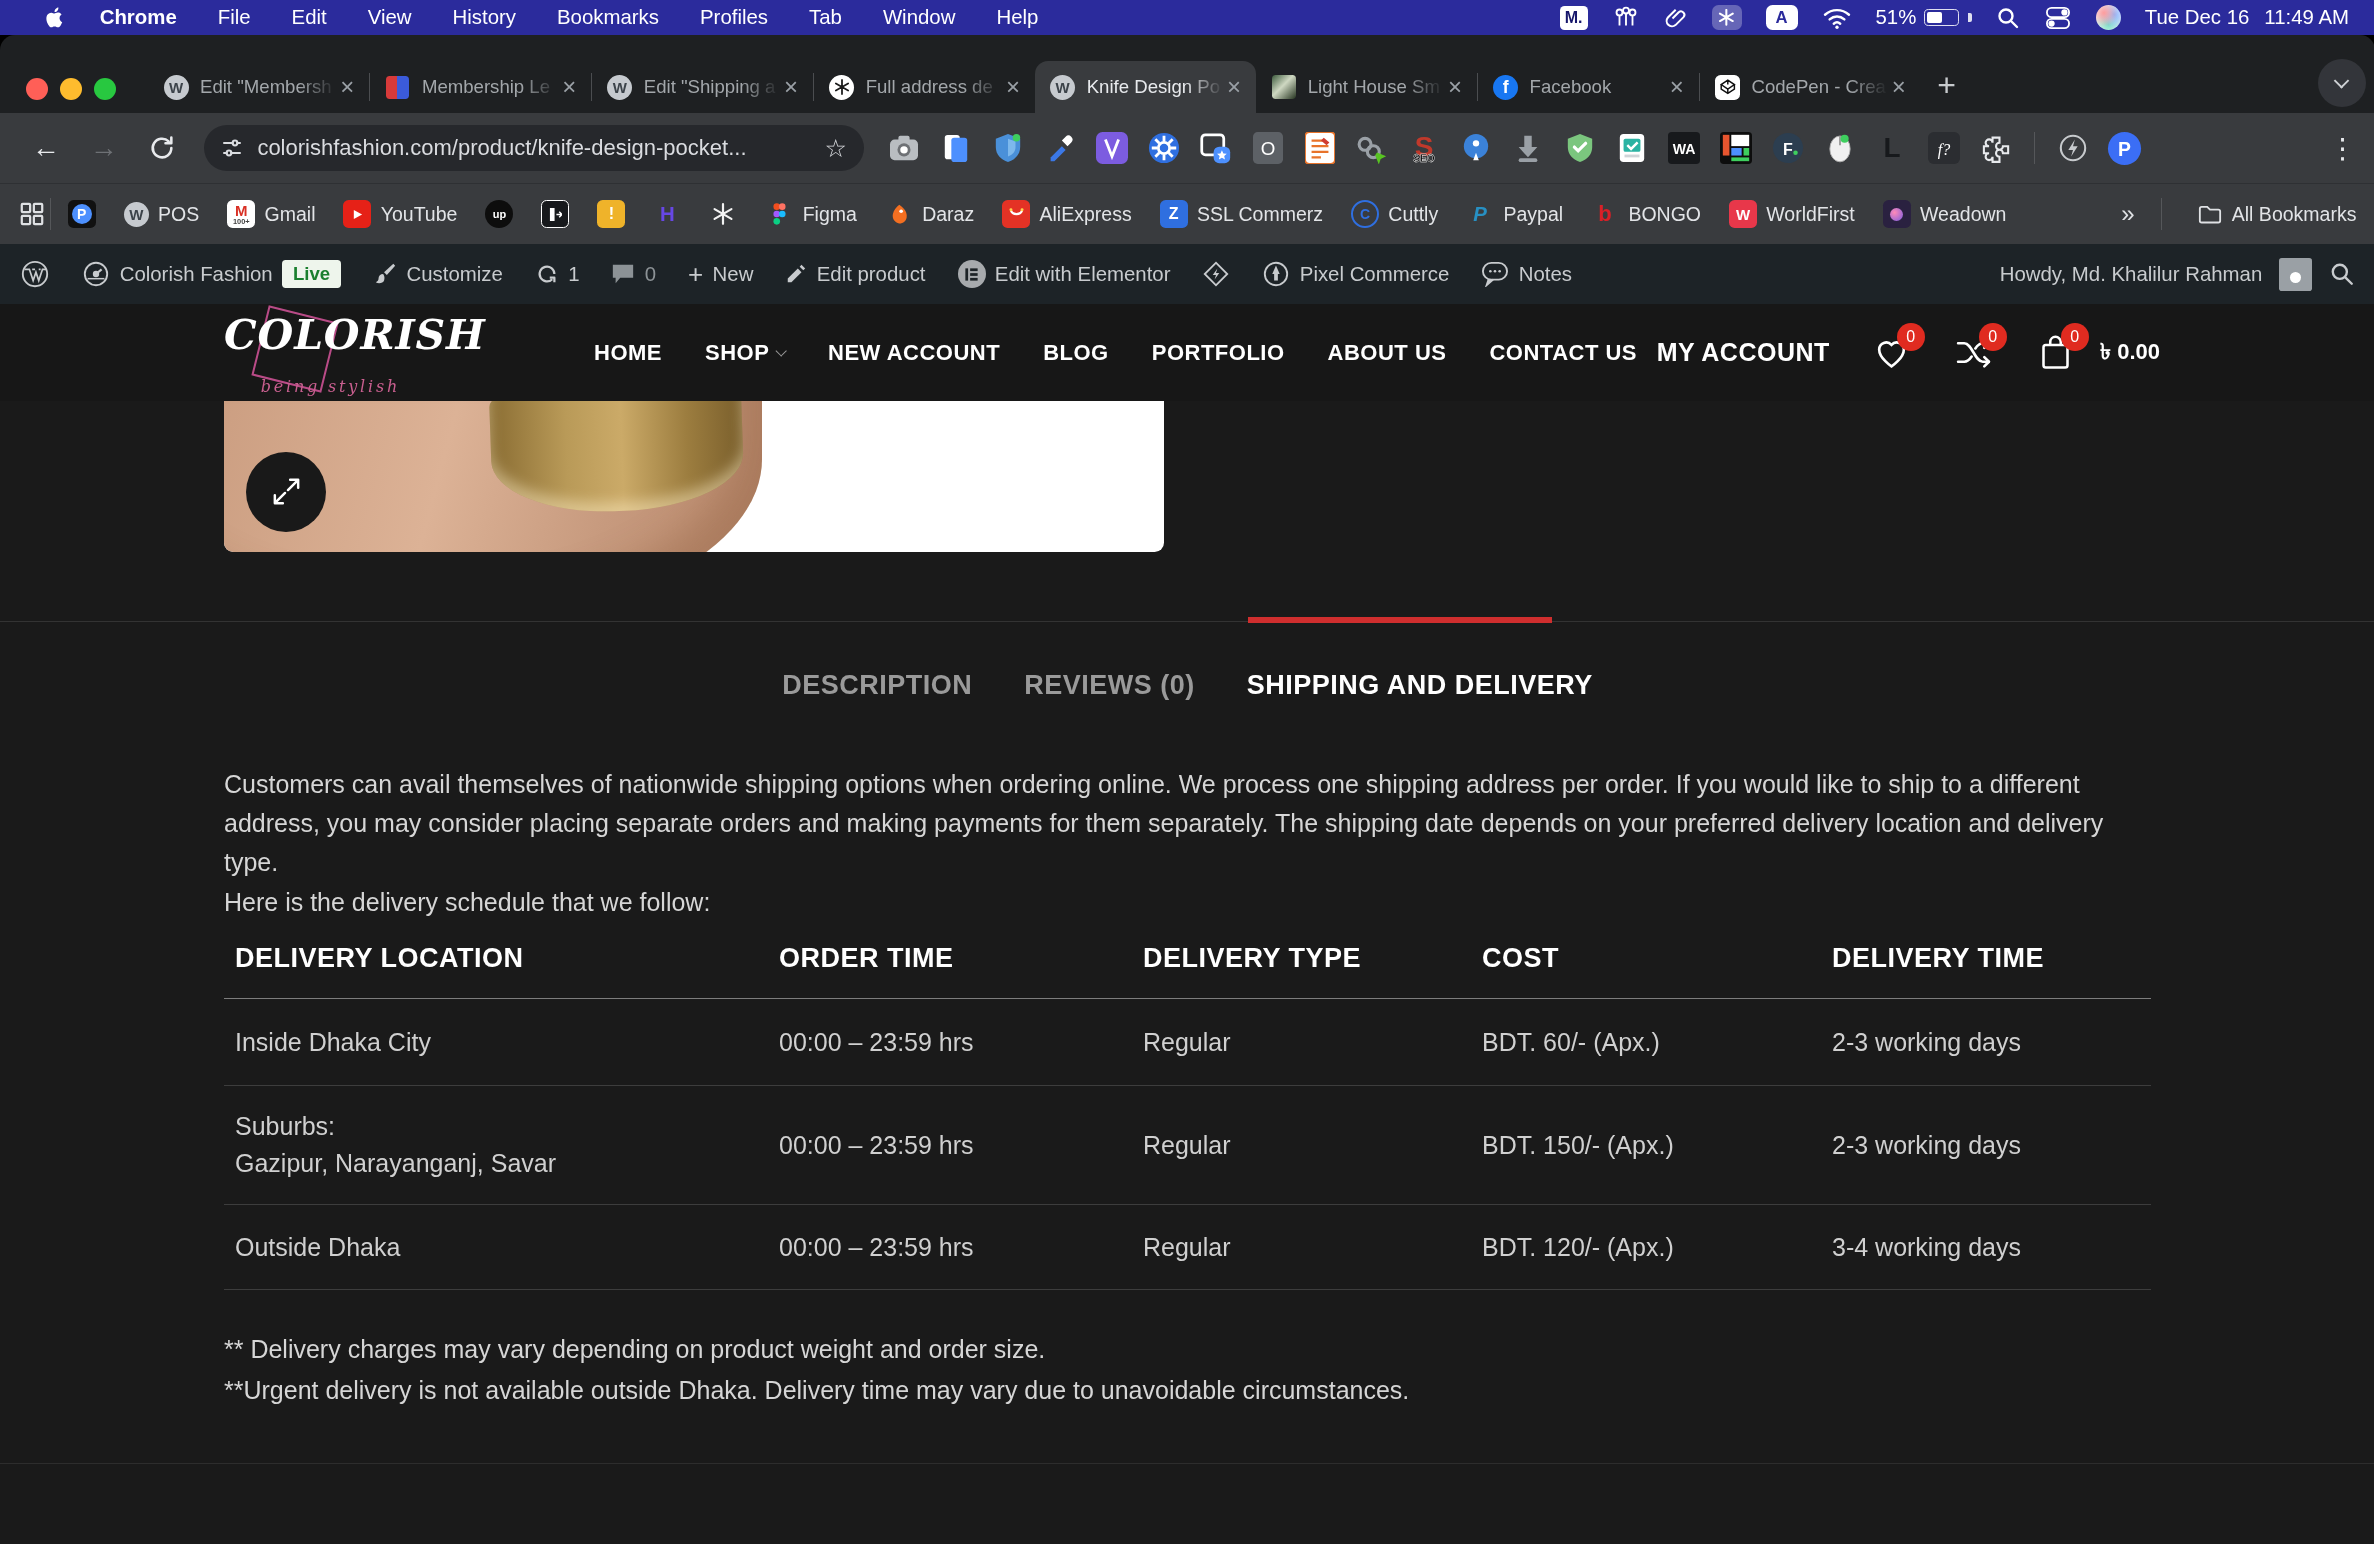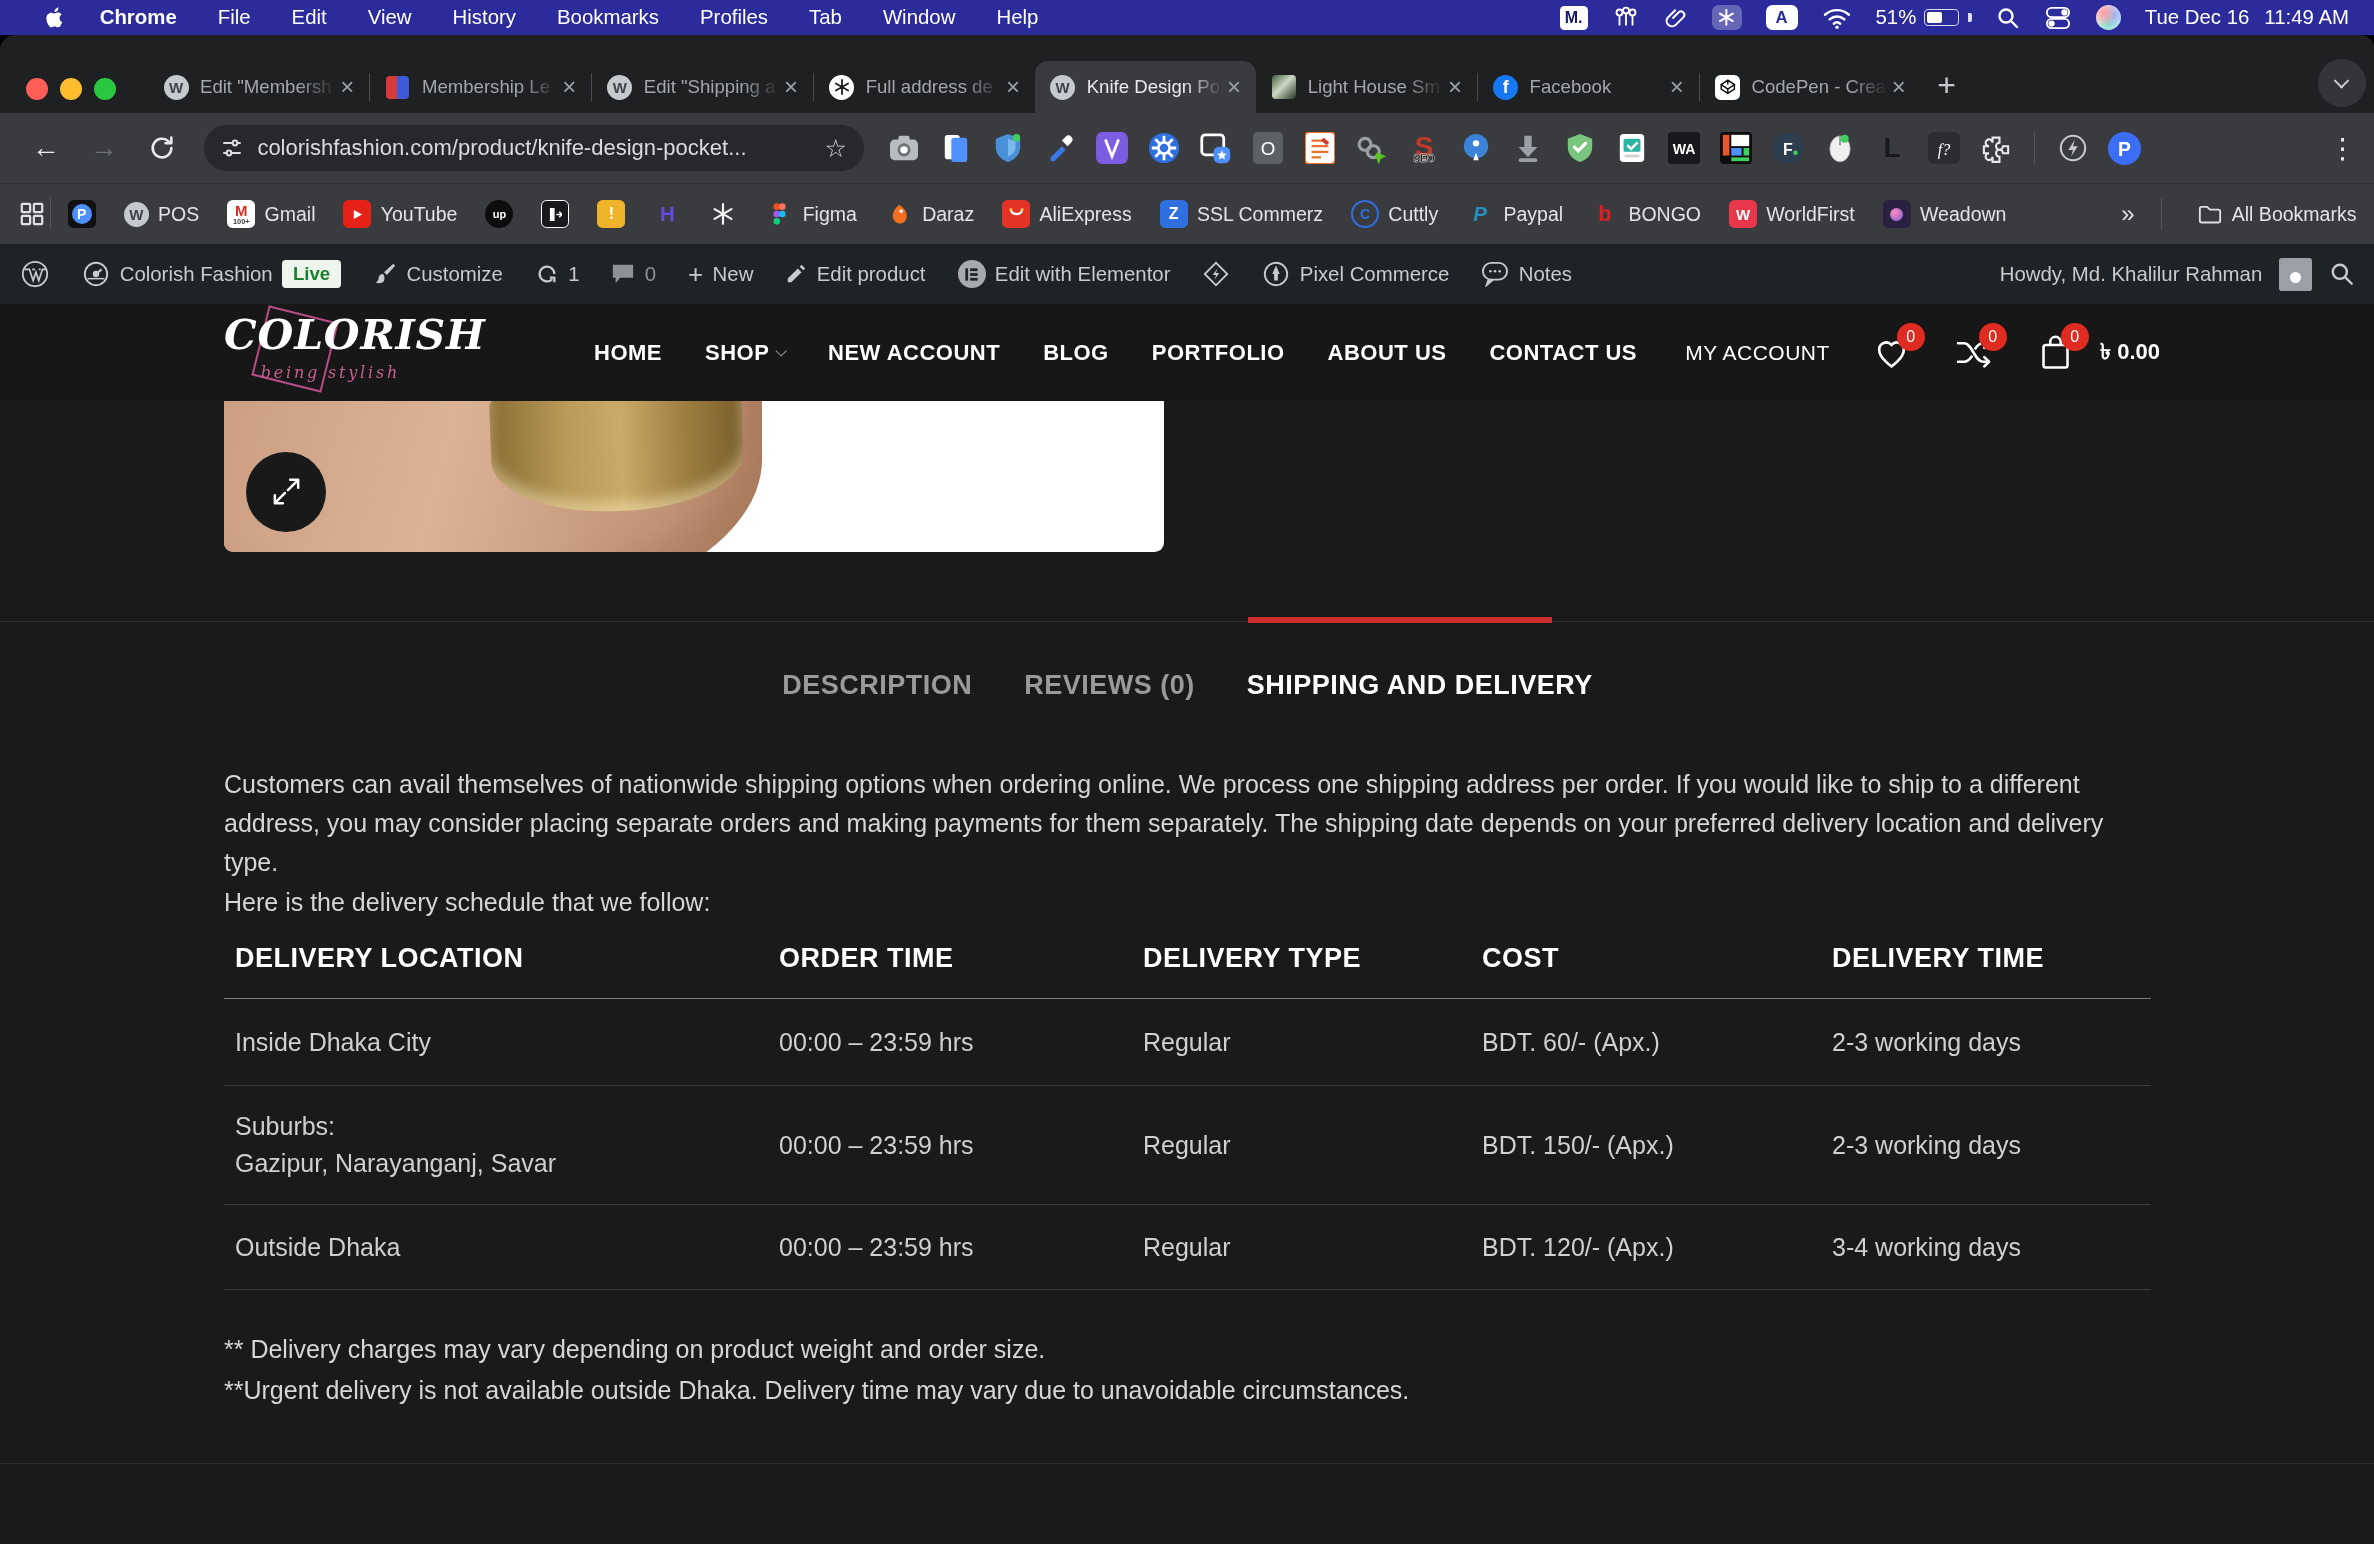--- a/index.html
+++ b/index.html
@@ -106,29 +106,29 @@
   .av-head { width:11px; height:11px; background:#fff; border-radius:50%; position:relative; top:-7.4px; }
 
   
   .siteheader { height:97px; background:#171717; position:relative; }
   .logo { position:absolute; left:224px; top:7.4px; width:176px; }
   .logo .dia { position:absolute; left:35px; top:1.9px; width:72px; height:72px;
     border:2.3px solid #d6559b; transform:rotate(14deg); opacity:.85; }
   .logo .word { position:relative; font-family:"DejaVu Serif", serif; font-style:italic;
     font-weight:700; color:#fff; font-size:41px; letter-spacing:0.9px; }
   .logo .tag { position:relative; text-align:right; color:#c85f8f; font-family:"DejaVu Serif",serif;
-    font-style:italic; font-size:16px; letter-spacing:2.8px; margin-top:4px; }
+    font-style:italic; font-size:16px; letter-spacing:2.8px; margin-top:18px; }
   .mainnav { position:absolute; left:594px; top:0; height:97px; display:flex; align-items:center;
     gap:43px; color:#fff; font-weight:700; font-size:22px; letter-spacing:0.5px; }
   .mainnav .ni { display:flex; align-items:center; gap:7.4px; }
   .navchev { width:8.3px; height:8.3px; border-right:1.9px solid #9a9a9a; border-bottom:1.9px solid #9a9a9a;
     transform:rotate(45deg); margin-top:-3.7px; }
   .hdr-right { position:absolute; right:215px; top:0; height:97px; display:flex; align-items:center;
     gap:41px; color:#fff; }
-  .myacct { font-weight:400; font-size:21px; letter-spacing:0.5px; }
+  .myacct { font-weight:700; font-size:25px; letter-spacing:0.5px; }
   .hicon { position:relative; width:41px; height:41px; display:flex; align-items:center;
     justify-content:center; }
   .badge { position:absolute; top:-9.3px; right:-13px; width:28px; height:28px; border-radius:50%;
     background:#e02b20; color:#fff; font-size:16px; display:flex; align-items:center;
     justify-content:center; }
   .carttotal { font-weight:700; font-size:22px; margin-left:-16.7px; }
 
   
   .content { height:1290px; background:#1a1a1a; position:relative; }
 

